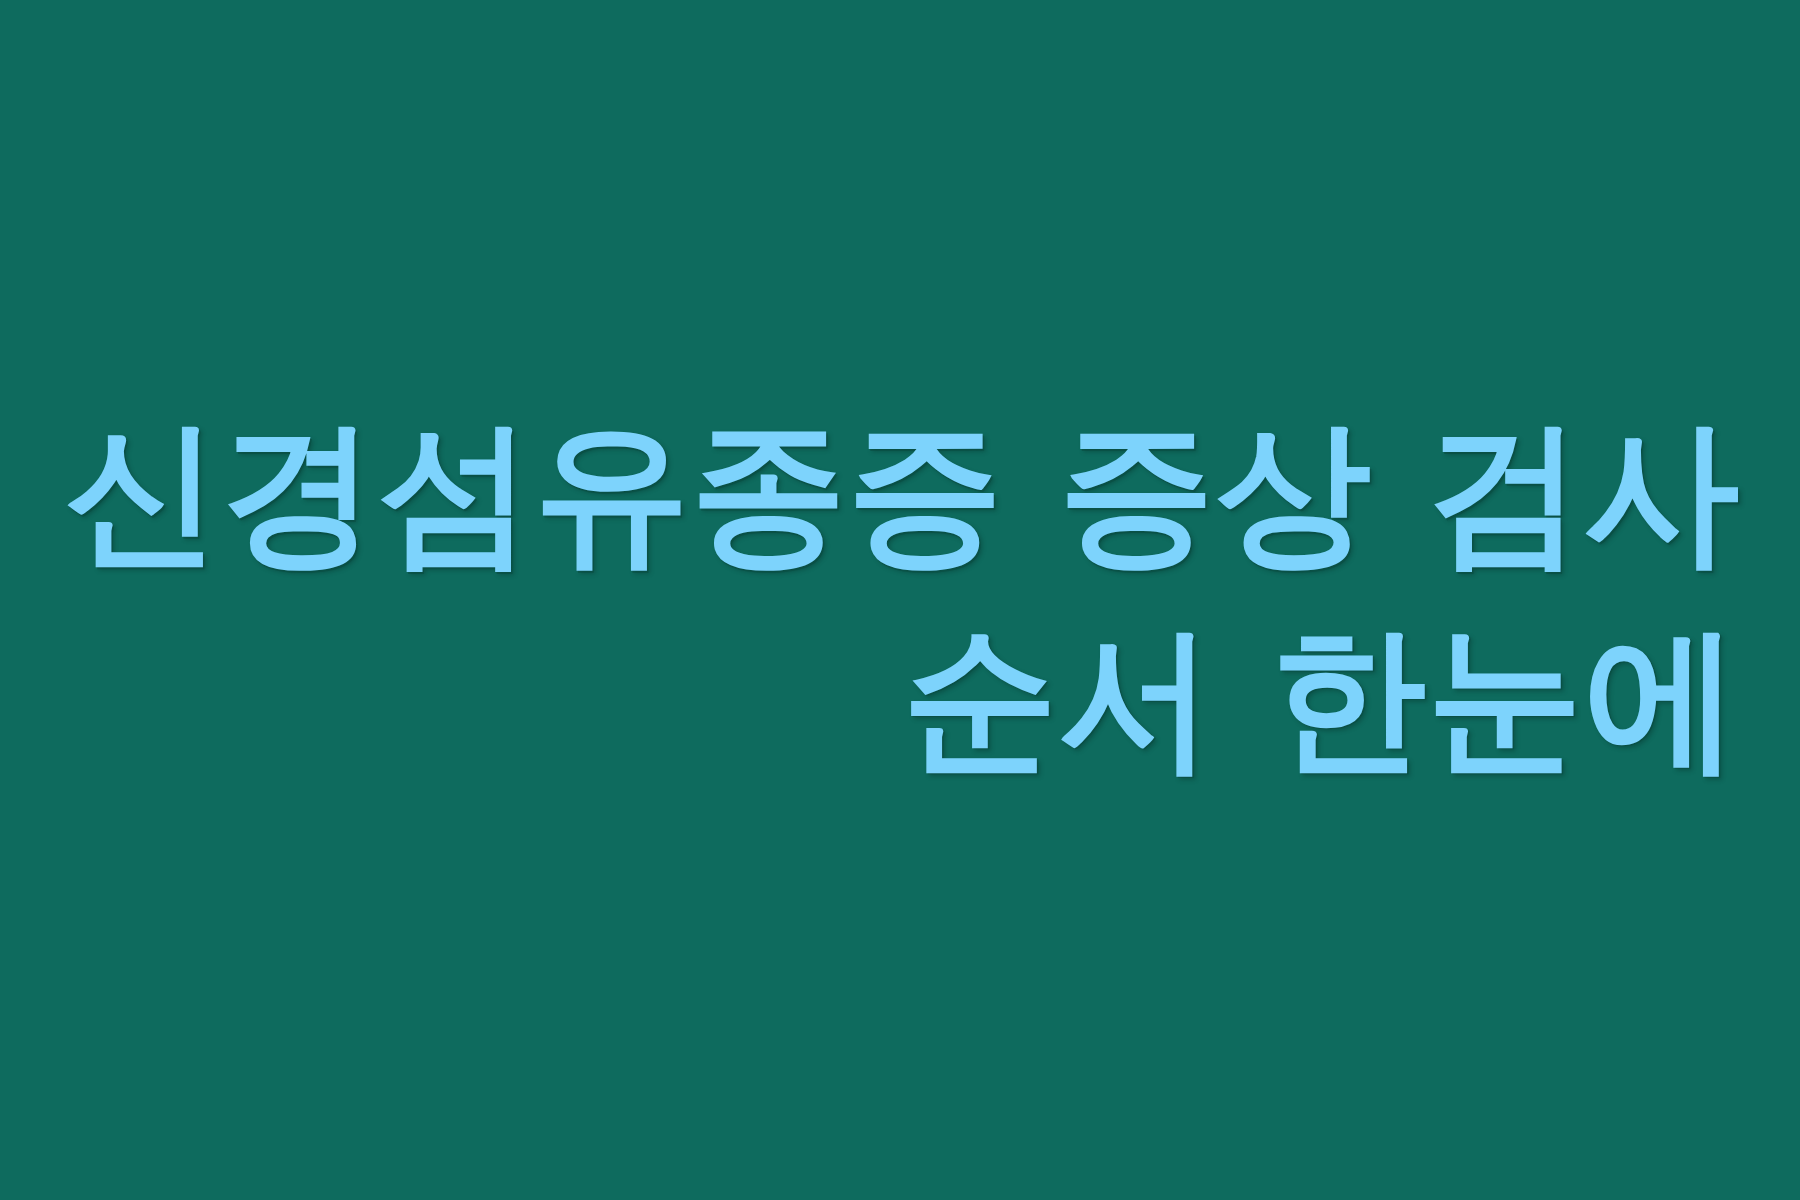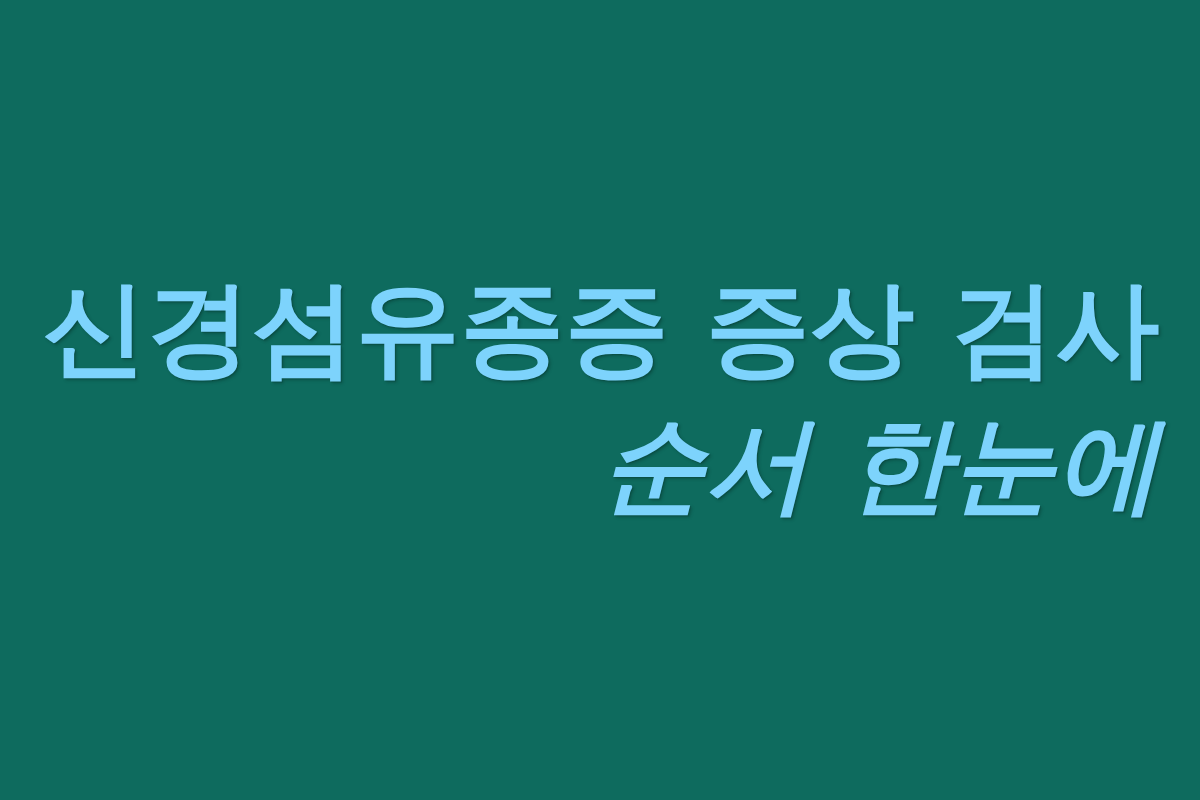--- a/index.html
+++ b/index.html
@@ -50,21 +50,21 @@
     line-height: 1.32;
     letter-spacing: 0.004em;
     white-space: pre;
     
     text-shadow:
        1px 1px 0   rgba(9, 74, 64, 0.55),
        2px 2px 3px rgba(6, 56, 48, 0.42);
   }
 
   #headline-line-1 { font-size: 104px; }
-  #headline-line-2 { font-size: 104px; font-style: italic; }
+  #headline-line-2 { font-size: 104px; }
 </style>
 </head>
 <body>
 
 <div id="poster">
 
   <div id="headline">
 
     <span id="headline-line-1" class="headline-line">신경섬유종증 증상 검사</span>
 

